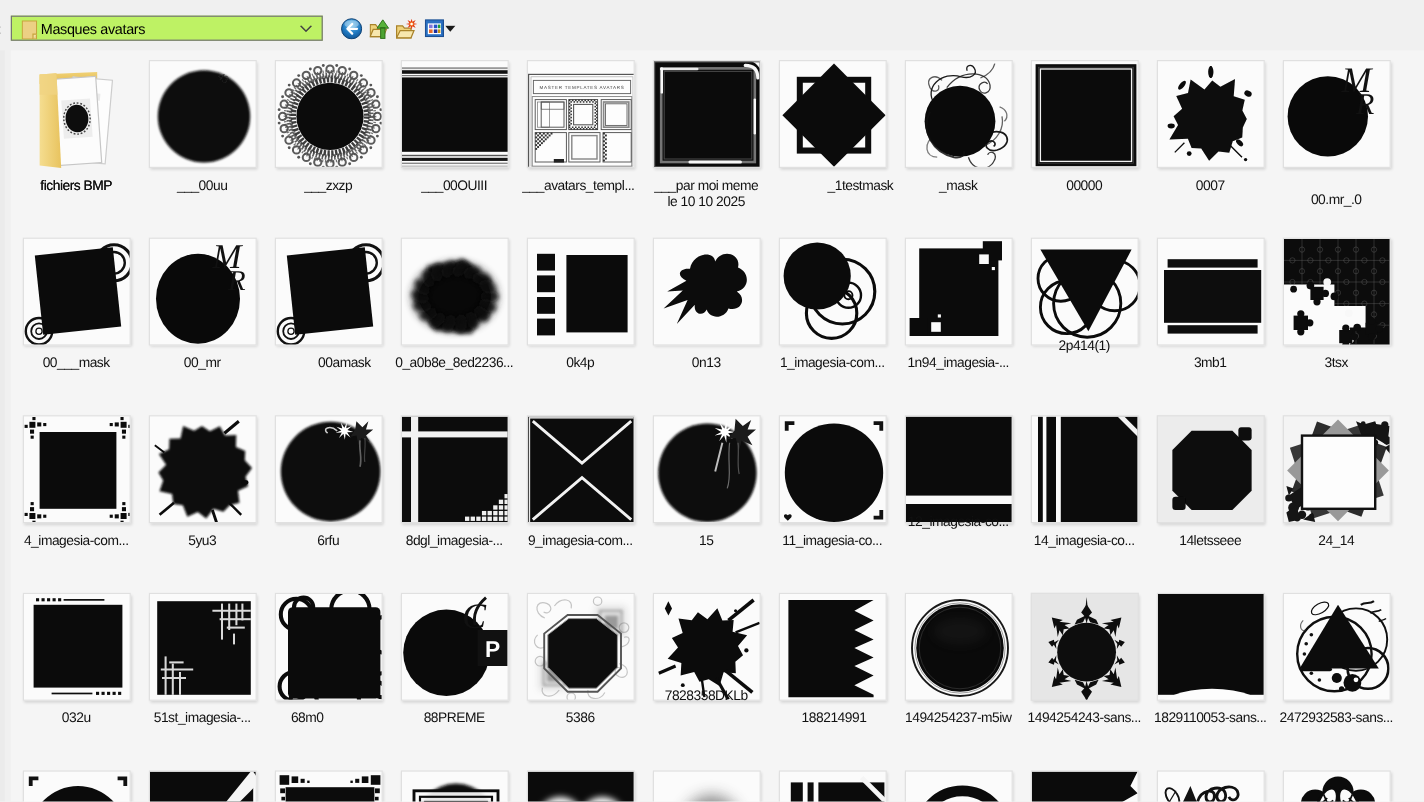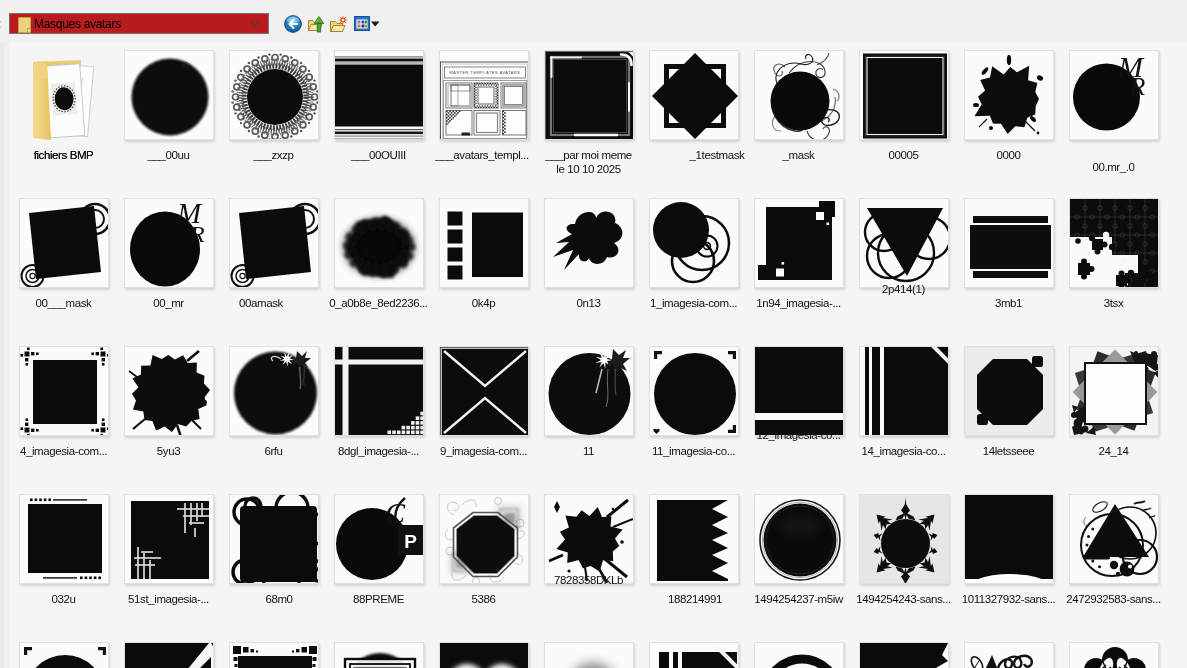--- a/index.html
+++ b/index.html
@@ -4,21 +4,21 @@
 html,body{width:1187px;height:668px;overflow:hidden;background:#f0f0f0;
  font-family:"Liberation Sans",sans-serif}
 .page{position:relative;width:1187px;height:668px}
 .list{position:absolute;left:9px;top:42px;width:1178px;height:626px;background:#f5f5f5}
 .strip{position:absolute;left:0;top:42px;width:4px;height:626px;background:#ebebeb}
 .card{position:absolute;width:90px;height:90px;border:1px solid #e0e0e0;
  box-shadow:1px 1.5px 2.5px rgba(0,0,0,0.14);overflow:hidden}
 .card svg{display:block}
 .lab{position:absolute;width:106px;text-align:center;font-size:11.5px;line-height:14px;
  color:#111;letter-spacing:-0.4px}
-.combo{position:absolute;left:9px;top:13px;width:260px;height:21px;background:#b91c1c;
+.combo{position:absolute;left:9px;top:13px;width:260px;height:21px;background:#bef264;
  border:1px solid #747474}
 .combotext{position:absolute;left:24px;top:3px;font-size:12px;letter-spacing:-0.3px;color:#000}
 .colon{position:absolute;left:-2px;top:17px;font-size:12px;color:#222}
 </style></head><body>
 <div class="page">
 <div class="strip"></div>
 <div class="list"></div>
 
 <div class="combo">
  <svg width="13" height="17" viewBox="0 0 13 17" style="position:absolute;left:8px;top:2px">
@@ -379,42 +379,42 @@
       </svg>
     </div>
     <div class="lab" style="left:745.5px;top:147.5px">_mask</div>
     <div class="card" style="left:858.5px;top:50px;background:#fbfbfb">
       <svg width="90" height="90" viewBox="0 0 90 90">
         <rect x="3" y="2.5" width="84" height="85" fill="#0b0b0b"></rect>
         <rect x="7" y="6.5" width="76" height="77" fill="none" stroke="#f2f2f2" stroke-width="1.1"></rect>
         <rect x="5.5" y="5" width="79" height="80" fill="none" stroke="#666" stroke-width="0.6" opacity="0.6"></rect>
       </svg>
     </div>
-    <div class="lab" style="left:850.5px;top:147.5px">00005</div>
+    <div class="lab" style="left:850.5px;top:147.5px">00000</div>
     <div class="card" style="left:963.5px;top:50px;background:#fbfbfb">
       <svg width="90" height="90" viewBox="0 0 90 90">
         <defs>
           <filter id="b09" x="-40%" y="-40%" width="180%" height="180%">
             <feGaussianBlur stdDeviation="0.6"></feGaussianBlur>
           </filter>
         </defs>
         <polygon points="70.7,55.3 70.2,63.5 62.3,66.8 59.4,76.2 50.4,75.3 42.6,83.0 36.0,72.8 28.0,72.4 24.9,64.7 9.5,65.2 16.7,53.2 13.0,45.8 20.1,39.6 15.2,28.9 25.0,26.5 27.2,15.2 38.7,23.6 45.2,16.0 52.0,21.2 64.2,14.8 63.1,29.3 72.3,32.1 70.3,41.0 74.0,48.1" fill="#0b0b0b" filter="url(#b09)"></polygon>
         <ellipse cx="44" cy="9" rx="2.2" ry="5" fill="#0b0b0b"></ellipse>
         <ellipse cx="20" cy="20" rx="2" ry="4.5" transform="rotate(40 20 20)" fill="#0b0b0b"></ellipse>
         <ellipse cx="11" cy="54" rx="3" ry="2" fill="#0b0b0b"></ellipse>
         <ellipse cx="75" cy="27" rx="3.2" ry="2.4" transform="rotate(25 75 27)" fill="#0b0b0b"></ellipse>
         <ellipse cx="68" cy="68" rx="2" ry="3.6" transform="rotate(-45 68 68)" fill="#0b0b0b"></ellipse>
         <circle cx="26" cy="77" r="2" fill="#0b0b0b"></circle>
         <path d="M44,14 L44,4" stroke="#0b0b0b" stroke-width="1.4"></path>
         <path d="M60,70 L70,80" stroke="#0b0b0b" stroke-width="1.2"></path>
         <path d="M22,68 L14,76" stroke="#0b0b0b" stroke-width="1.1"></path>
         <circle cx="73" cy="82" r="1.4" fill="#0b0b0b"></circle>
       </svg>
     </div>
-    <div class="lab" style="left:955.5px;top:147.5px">0000</div>
+    <div class="lab" style="left:955.5px;top:147.5px">0007</div>
     <div class="card" style="left:1068.5px;top:50px;background:#fbfbfb">
       <svg width="90" height="90" viewBox="0 0 90 90">
         <circle cx="36.5" cy="46" r="33.5" fill="#090909"></circle>
         <text x="48" y="26" font-size="30" font-family="Liberation Serif" font-style="italic" fill="#111">M</text>
         <text x="60" y="44" font-size="25" font-family="Liberation Serif" font-style="italic" fill="#111">R</text>
       </svg>
     </div>
     <div class="lab" style="left:1060.5px;top:160px">00.mr_.0</div>
     <div class="card" style="left:18.5px;top:198px;background:#fbfbfb">
       <svg width="90" height="90" viewBox="0 0 90 90">
@@ -438,21 +438,21 @@
     <div class="card" style="left:228.5px;top:198px;background:#fbfbfb">
       <svg width="90" height="90" viewBox="0 0 90 90">
         <circle cx="75" cy="20" r="15" fill="none" stroke="#111" stroke-width="2.6"></circle>
         <circle cx="75" cy="20" r="9" fill="none" stroke="#111" stroke-width="2"></circle>
         <circle cx="12.5" cy="77" r="11" fill="none" stroke="#111" stroke-width="2"></circle>
         <circle cx="12.5" cy="77" r="6.5" fill="none" stroke="#111" stroke-width="1.5"></circle>
         <circle cx="12.5" cy="77" r="2.6" fill="none" stroke="#111" stroke-width="1.1"></circle>
         <polygon points="9,14 74,7 81,73 16,80" fill="#0b0b0b"></polygon>
       </svg>
     </div>
-    <div class="lab" style="left:208px;top:295.5px">00amask</div>
+    <div class="lab" style="left:234px;top:295.5px">00amask</div>
     <div class="card" style="left:333.5px;top:198px;background:#fbfbfb">
       <svg width="90" height="90" viewBox="0 0 90 90">
         <defs>
           <filter id="b14" x="-40%" y="-40%" width="180%" height="180%">
             <feGaussianBlur stdDeviation="3"></feGaussianBlur>
           </filter>
           <filter id="b14b" x="-40%" y="-40%" width="180%" height="180%">
             <feGaussianBlur stdDeviation="1.6"></feGaussianBlur>
           </filter>
         </defs>
@@ -743,21 +743,21 @@
           </filter>
         </defs>
         <circle cx="44.5" cy="47" r="41" fill="#0a0a0a" filter="url(#b25)"></circle>
         <polygon points="60.8,4.2 60.6,10.4 66.0,7.4 61.8,12.0 68.0,13.2 61.8,14.1 65.7,19.0 60.4,15.6 60.3,21.9 58.4,15.9 54.3,20.7 56.7,14.9 50.5,15.9 56.0,12.9 50.6,9.7 56.8,11.0 54.7,5.1 58.6,10.0" fill="#fff"></polygon>
         <path d="M68,2 L74,8 L81,3 L78,11 L85,11 L78,17 L82,24 L73,20 L71,28 L68,18 L61,19 L67,12 Z" fill="#1c1c1c"></path>
         <path d="M57,22 L51,46" stroke="#ddd" stroke-width="1.6" opacity="0.85"></path>
         <path d="M63,22 C61,38 65,50 61,60" stroke="#aaa" stroke-width="1" fill="none" opacity="0.6"></path>
         <path d="M70,22 C71,32 69,40 71,48" stroke="#888" stroke-width="1" fill="none" opacity="0.55"></path>
       </svg>
     </div>
-    <div class="lab" style="left:535.5px;top:443.5px">11</div>
+    <div class="lab" style="left:535.5px;top:443.5px">15</div>
     <div class="card" style="left:648.5px;top:346px;background:#fbfbfb">
       <svg width="90" height="90" viewBox="0 0 90 90">
         <circle cx="45" cy="47" r="41" fill="#0b0b0b"></circle>
         <polygon points="4,4 12,4 12,7.2 7.2,7.2 7.2,12 4,12" fill="#111"></polygon>
         <polygon points="86,4 78,4 78,7.2 82.8,7.2 82.8,12 86,12" fill="#111"></polygon>
         <polygon points="86,86 78,86 78,82.8 82.8,82.8 82.8,78 86,78" fill="#111"></polygon>
         <path d="M6.5,87 l-2.8,-2.8 c-1.4,-1.4 0.6,-3.8 2.8,-1.8 c2.2,-2 4.2,0.4 2.8,1.8 Z" fill="#111"></path>
       </svg>
     </div>
     <div class="lab" style="left:640.5px;top:443.5px">11_imagesia-co...</div>
@@ -874,21 +874,21 @@
           <circle cx="62" cy="13" r="16"></circle>
           <circle cx="91" cy="34" r="15"></circle>
           <circle cx="15" cy="77" r="12"></circle>
           <circle cx="23" cy="89" r="11"></circle>
           <circle cx="82" cy="86" r="13"></circle>
           <circle cx="89" cy="76" r="10"></circle>
         </g>
         <rect x="10" y="11" width="77" height="76" rx="4" fill="#0b0b0b"></rect>
       </svg>
     </div>
-    <div class="lab" style="left:226px;top:591.5px">68m0</div>
+    <div class="lab" style="left:203px;top:591.5px">68m0</div>
     <div class="card" style="left:333.5px;top:494px;background:#fbfbfb">
       <svg width="90" height="90" viewBox="0 0 90 90">
         <circle cx="37" cy="49" r="36" fill="#0a0a0a"></circle>
         <text x="50" y="28" font-size="30" font-family="Liberation Serif" font-style="italic" fill="#111">C</text>
         <path d="M70,3 C62,10 59,18 61,26" stroke="#111" stroke-width="2.4" fill="none"></path>
         <rect x="63" y="30" width="25" height="30" fill="#111"></rect>
         <text x="75.5" y="52.5" font-size="19" font-family="Liberation Sans" font-weight="bold" fill="#fff" text-anchor="middle">P</text>
       </svg>
     </div>
     <div class="lab" style="left:325.5px;top:591.5px">88PREME</div>
@@ -1011,21 +1011,21 @@
         </g>
       </svg>
     </div>
     <div class="lab" style="left:850.5px;top:591.5px">1494254243-sans...</div>
     <div class="card" style="left:963.5px;top:494px;background:#fbfbfb">
       <svg width="90" height="90" viewBox="0 0 90 90">
         <rect x="0" y="0" width="90" height="84" fill="#0b0b0b"></rect>
         <ellipse cx="45" cy="97" rx="46" ry="18" fill="#fdfdfd"></ellipse>
       </svg>
     </div>
-    <div class="lab" style="left:955.5px;top:591.5px">1011327932-sans...</div>
+    <div class="lab" style="left:955.5px;top:591.5px">1829110053-sans...</div>
     <div class="card" style="left:1068.5px;top:494px;background:#fbfbfb">
       <svg width="90" height="90" viewBox="0 0 90 90">
         <g fill="none" stroke="#0f0f0f">
           <circle cx="42" cy="50" r="31" stroke-width="2"></circle>
           <circle cx="60" cy="38" r="26" stroke-width="1.6"></circle>
           <circle cx="70" cy="62" r="17" stroke-width="2.2"></circle>
           <ellipse cx="30" cy="12" rx="8" ry="4" stroke-width="1" transform="rotate(-30 30 12)"></ellipse>
         </g>
         <circle cx="29.5" cy="71.7" r="1.5" fill="#111"></circle>
         <circle cx="22.8" cy="66.1" r="1.5" fill="#111"></circle>

